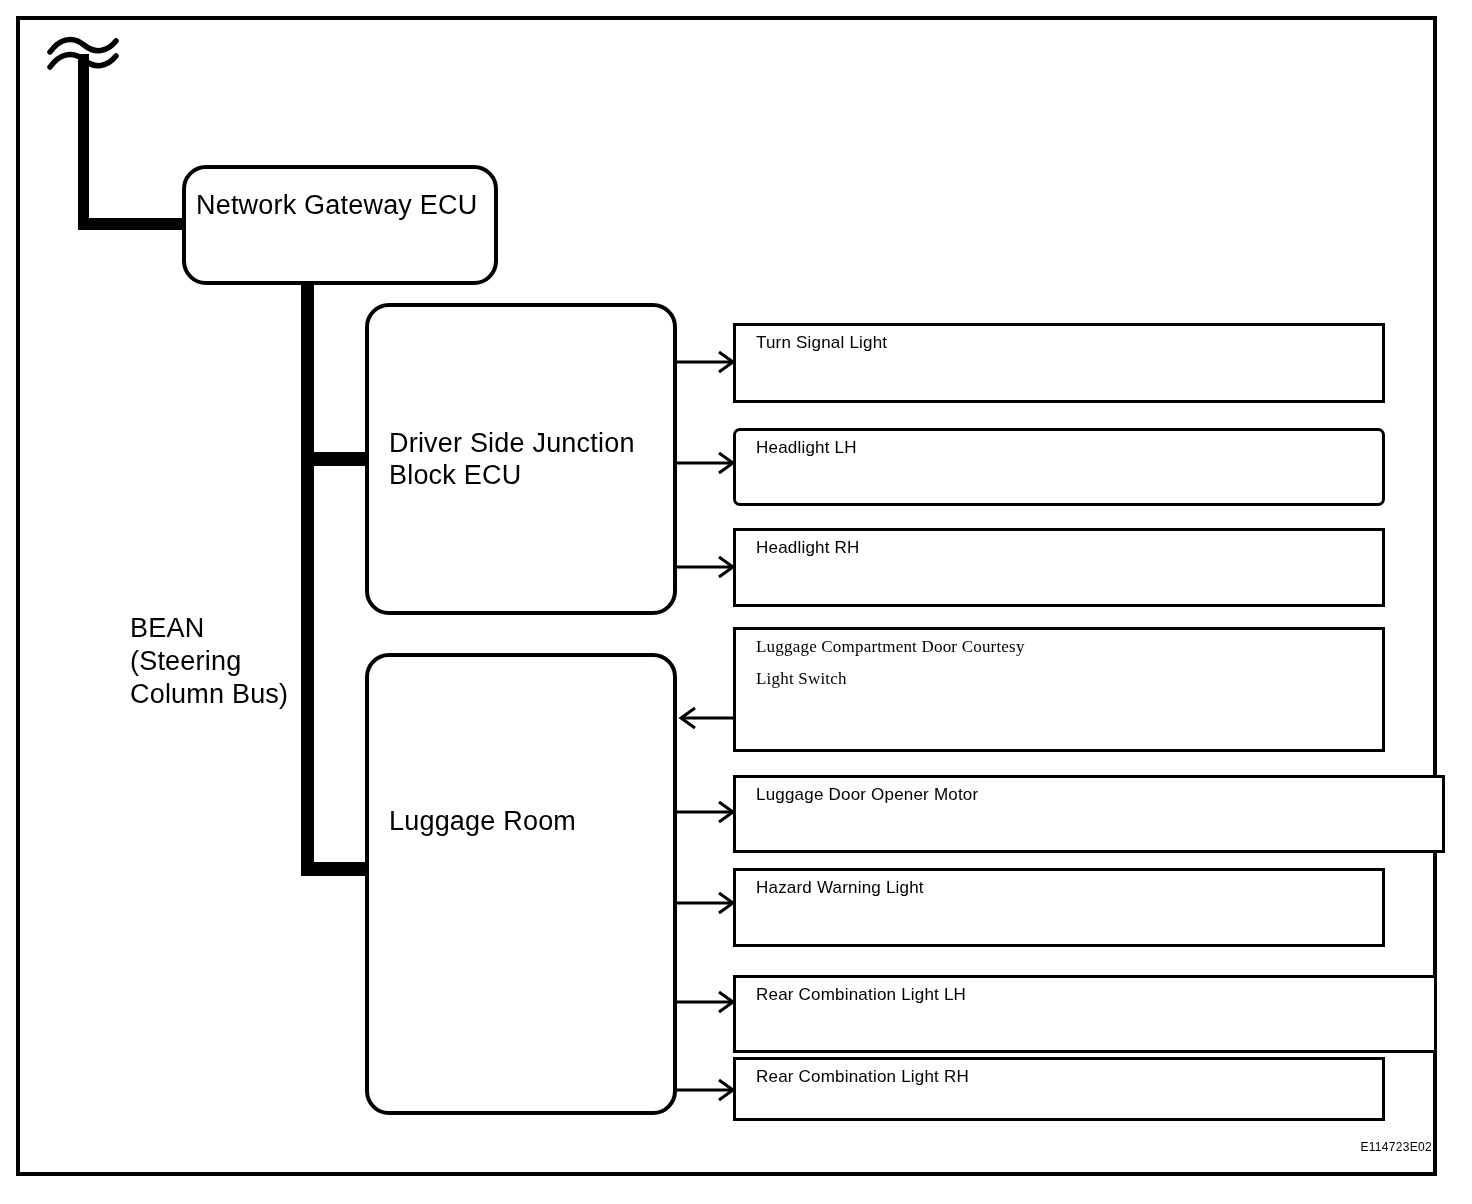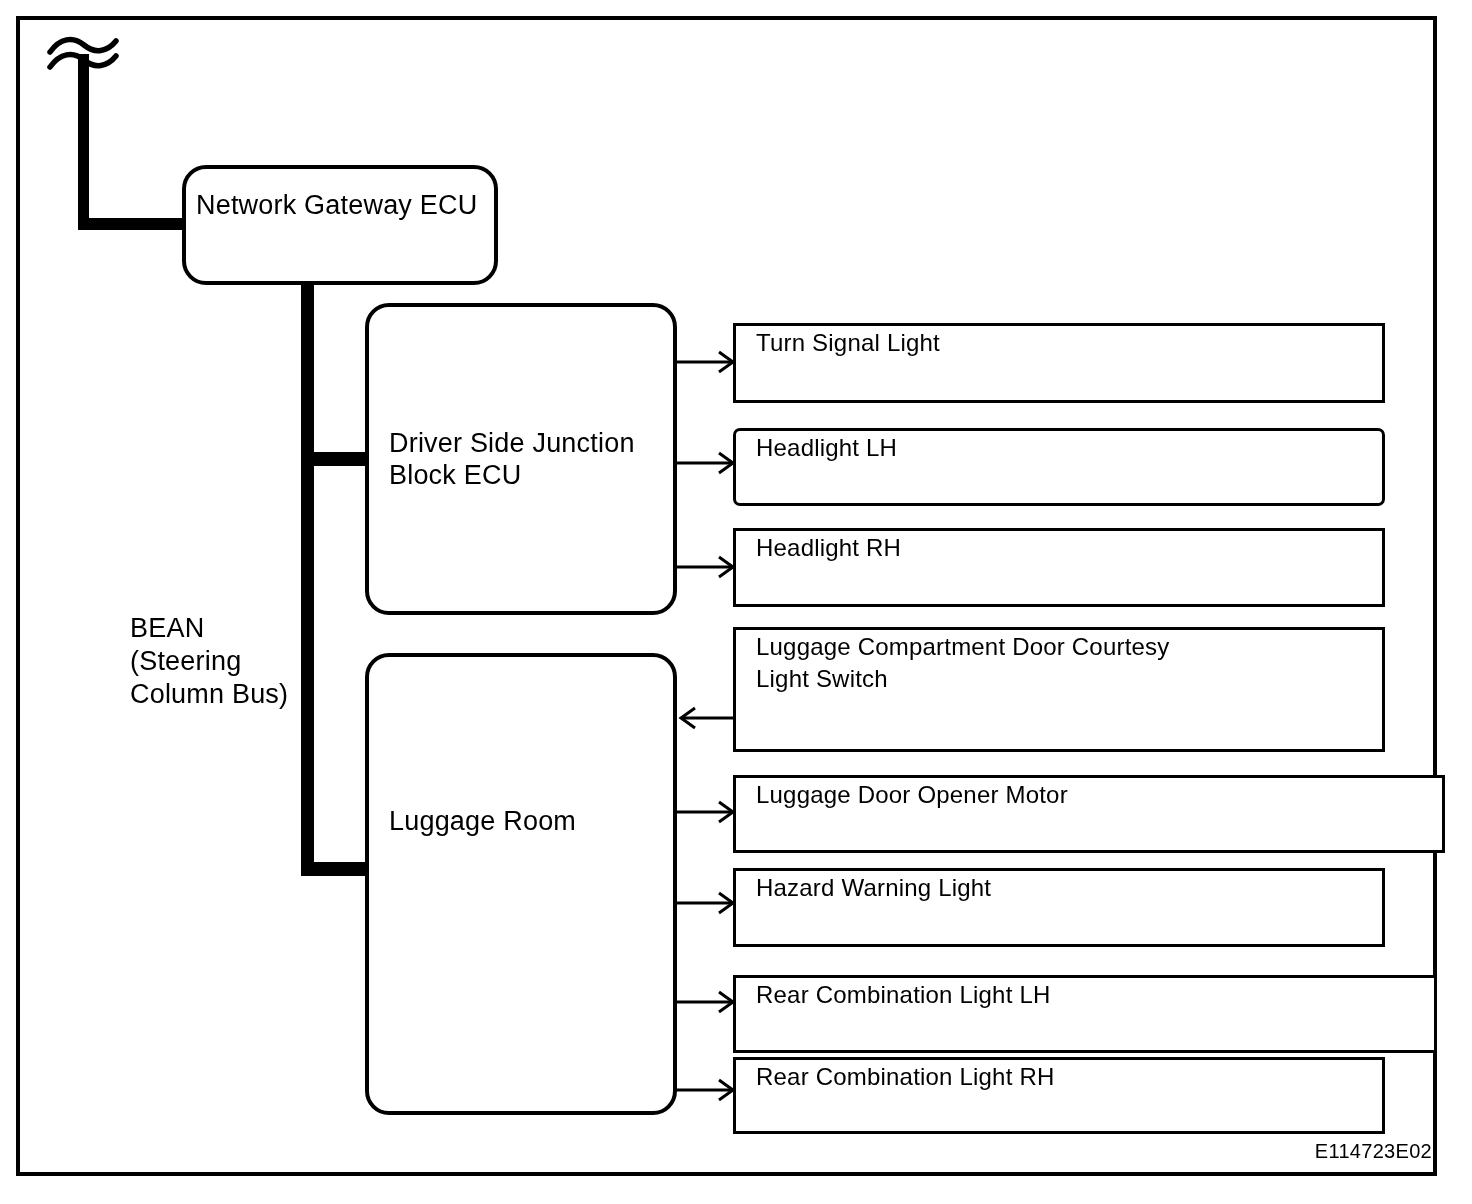--- a/index.html
+++ b/index.html
@@ -24,41 +24,41 @@
     border: 4px solid #000000;
     border-radius: 24px;
     background: #ffffff;
   }
   .dbox {
     position: absolute;
     box-sizing: border-box;
     border: 3px solid #000000;
     background: #ffffff;
     padding: 1px 0 12px 20px;
-    font-size: 24px;
+    font-size: 17px;
     line-height: 32px;
     letter-spacing: 0.2px;
   }
   .ecu-label {
     position: absolute;
     font-size: 27px;
     line-height: 32px;
     letter-spacing: 0.2px;
     white-space: nowrap;
   }
   .bus-label {
     position: absolute;
     font-size: 27px;
     line-height: 33px;
     letter-spacing: 0.2px;
     white-space: nowrap;
   }
   .fig-code {
     position: absolute;
-    font-size: 20px;
+    font-size: 12px;
     letter-spacing: 0.3px;
     text-align: right;
   }
   #outer-border {
     position: absolute;
     left: 16px; top: 16px;
     width: 1421px; height: 1160px;
     box-sizing: border-box;
     border: 4px solid #000000;
   }
@@ -139,32 +139,32 @@
   <div class="dbox" style="left:733px; top:323px; width:652px; height:80px;">
     <div>Turn Signal Light</div>
   </div>
   <div class="dbox" style="left:733px; top:428px; width:652px; height:78px;border-radius:7px;">
     <div>Headlight LH</div>
   </div>
   <div class="dbox" style="left:733px; top:528px; width:652px; height:79px;">
     <div>Headlight RH</div>
   </div>
 
-  <div class="dbox" style="left:733px; top:627px; width:652px; height:125px;">
+  <div class="dbox" style="left:733px; top:627px; width:652px; height:125px;font-family:Liberation Serif, serif;">
     <div>Luggage Compartment Door Courtesy</div>
     <div>Light Switch</div>
   </div>
   <div class="dbox" style="left:733px; top:775px; width:712px; height:78px;">
     <div>Luggage Door Opener Motor</div>
   </div>
   <div class="dbox" style="left:733px; top:868px; width:652px; height:79px;">
     <div>Hazard Warning Light</div>
   </div>
   <div class="dbox" style="left:733px; top:967px; width:704px; height:78px;margin-top:8px;">
     <div>Rear Combination Light LH</div>
   </div>
-  <div class="dbox" style="left:733px; top:1057px; width:652px; height:77px;">
+  <div class="dbox" style="left:733px; top:1057px; width:652px; height:64px;">
     <div>Rear Combination Light RH</div>
   </div>
 
   <div class="fig-code" style="left:1132px; top:1140px; width:300px;">E114723E02</div>
 
 </div>
 
 </body></html>

